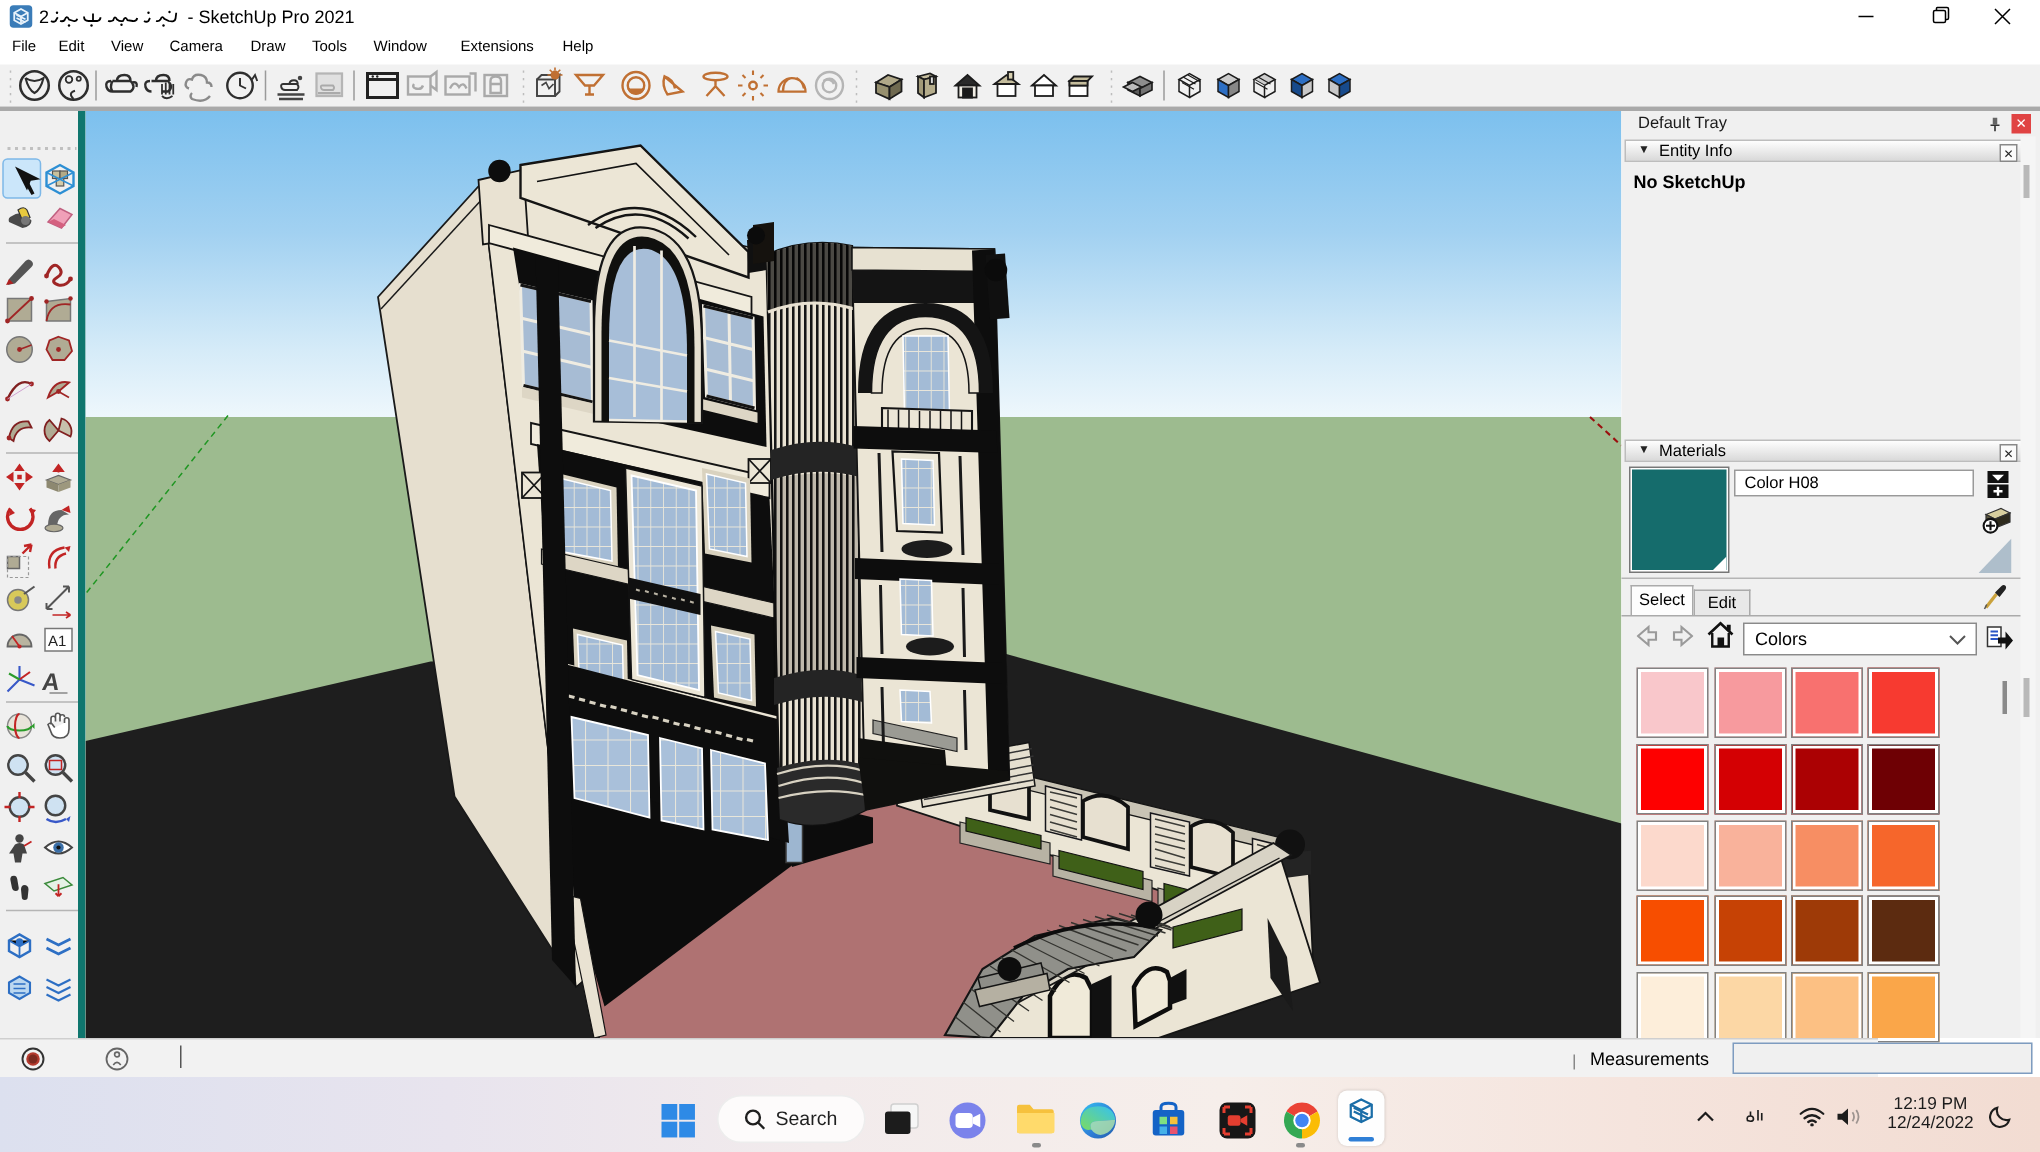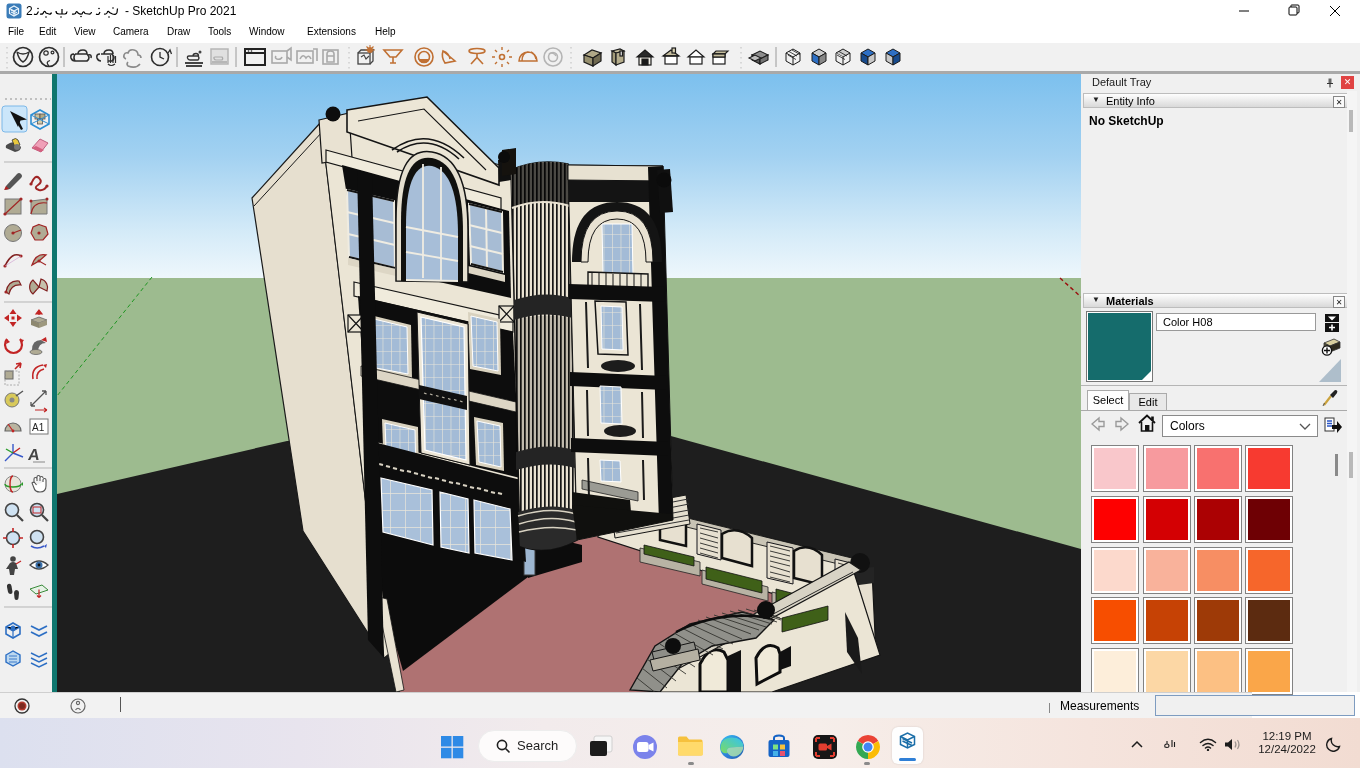--- a/index.html
+++ b/index.html
@@ -644,21 +644,21 @@
 
   <div class="abs" style="left:2px;top:19px;width:266px;height:15px;background:linear-gradient(#fefefe,#d9d9d9);border:1px solid #bdbdbd;font-size:11px">
     <span class="abs" style="left:8px;top:1px;font-size:8px;color:#222">▼</span>
     <span class="abs" style="left:22px;top:1px;color:#000;font-weight:normal">Entity Info</span>
     <div class="abs" style="left:249px;top:1.5px;width:12px;height:12px;background:#fafafa;border:1px solid #888;font-size:8px;text-align:center;line-height:11px;color:#222">✕</div>
   </div>
   <div class="abs" style="left:8px;top:40px;font-size:12px;font-weight:bold;color:#000">No SketchUp</div>
 
   <div class="abs" style="left:2px;top:219px;width:266px;height:15px;background:linear-gradient(#fefefe,#d9d9d9);border:1px solid #bdbdbd;font-size:11px">
     <span class="abs" style="left:8px;top:1px;font-size:8px;color:#222">▼</span>
-    <span class="abs" style="left:22px;top:1px;color:#000;font-weight:bold">Materials</span>
+    <span class="abs" style="left:22px;top:1px;color:#000;font-weight:normal">Materials</span>
     <div class="abs" style="left:249px;top:1.5px;width:12px;height:12px;background:#fafafa;border:1px solid #888;font-size:8px;text-align:center;line-height:11px;color:#222">✕</div>
   </div>
   <div class="abs" style="left:5px;top:237px;width:67px;height:71px;background:#fff;border:1px solid #777">
     <div class="abs" style="left:1px;top:1px;width:63px;height:67px;background:#156c6c"></div>
     <svg class="abs" style="left:55px;top:59px" width="9" height="9">
         <polygon points="9,0 9,9 0,9" fill="#fff"></polygon>
       </svg>
   </div>
   <div class="abs" style="left:75px;top:239px;width:160px;height:18px;background:#fff;border:1px solid #999;font-size:11px;color:#000;line-height:17px;padding-left:6px">Color H08</div>
   <svg class="abs" style="left:243px;top:240px" width="16" height="18" viewBox="0 0 16 18">

